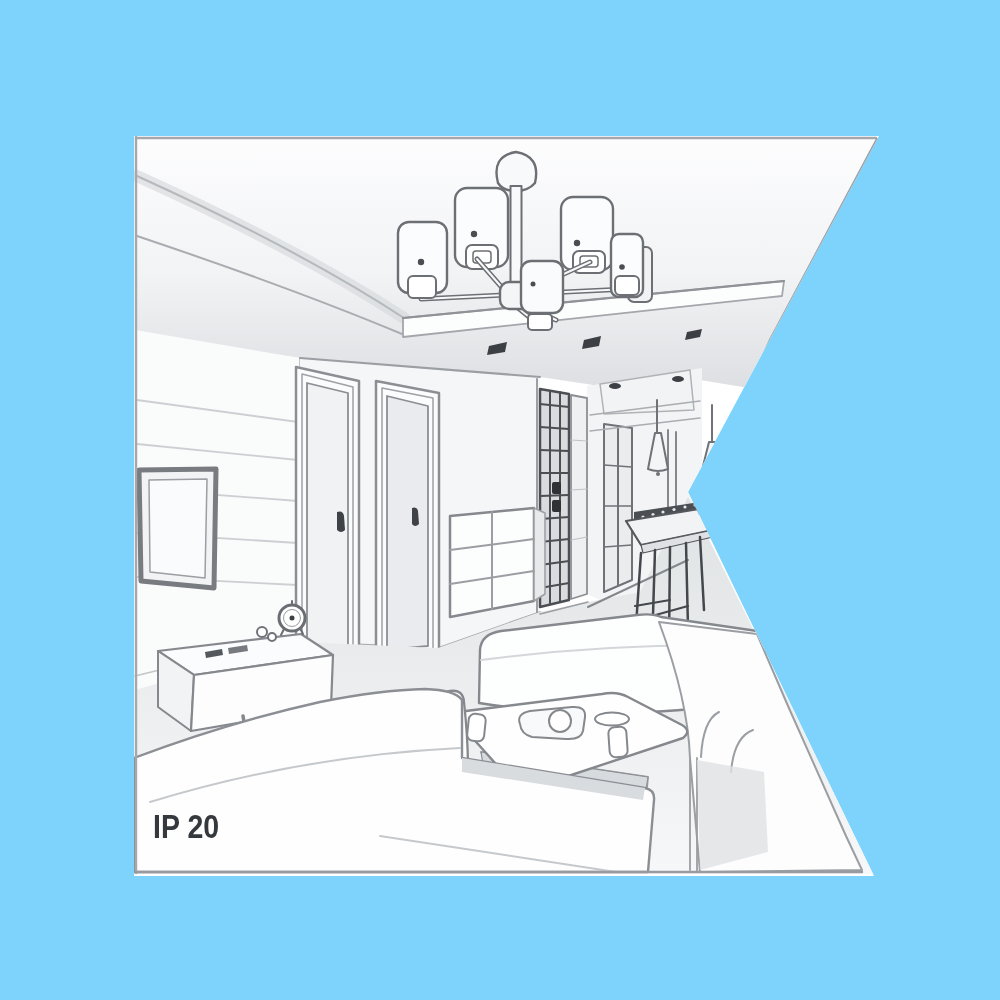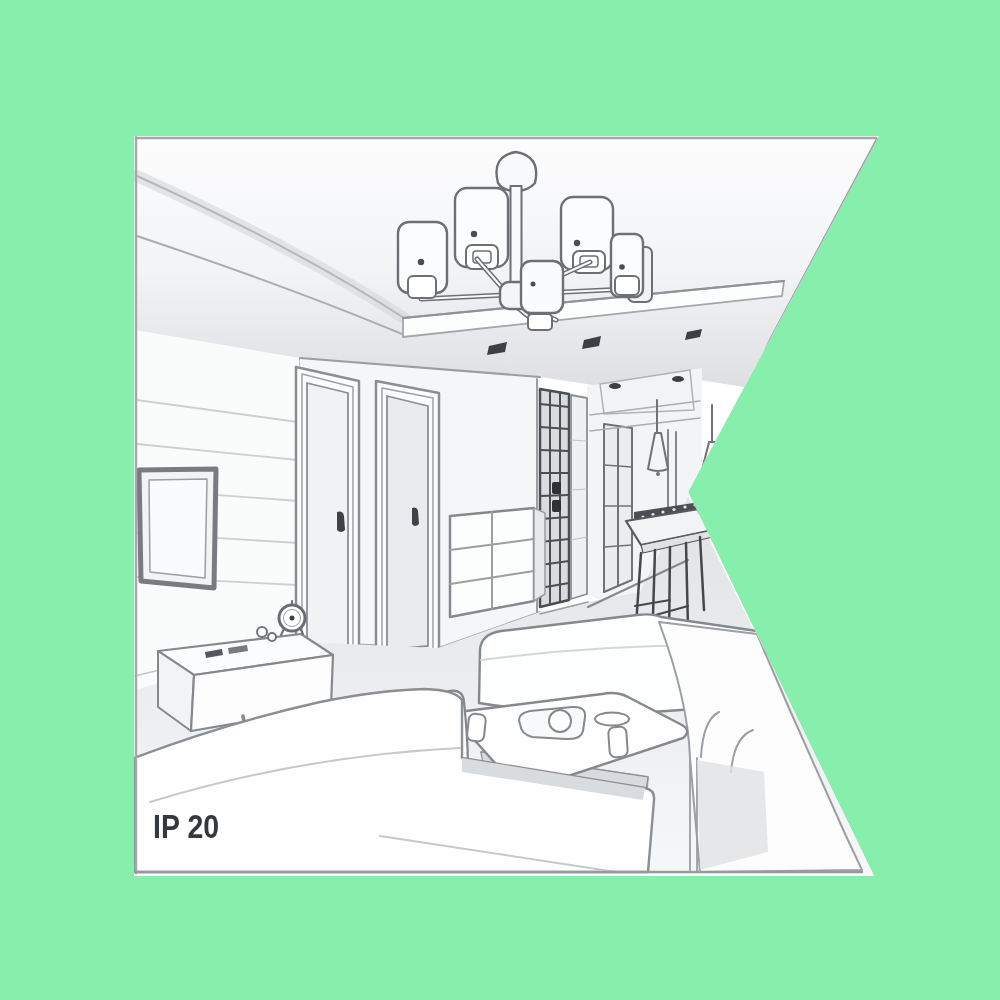--- a/index.html
+++ b/index.html
@@ -1,16 +1,16 @@
 <!DOCTYPE html>
 <html><head>
 <meta charset="utf-8">
 <style>
   html,body{margin:0;padding:0;background:#ffffff;}
-  .stage{position:relative;width:1000px;height:1000px;background:#86efac;overflow:hidden;
+  .stage{position:relative;width:1000px;height:1000px;background:#7dd3fc;overflow:hidden;
          font-family:"Liberation Sans", sans-serif;}
   svg{position:absolute;inset:0;display:block;}
   svg *{stroke-linecap:round;stroke-linejoin:round;}
   .ip-label{font-family:"Liberation Sans", sans-serif;font-weight:bold;font-size:34px;letter-spacing:0px;}
 </style>
 </head>
 <body>
 
 <div class="stage">
 <svg viewBox="0 0 1000 1000" width="1000" height="1000">

